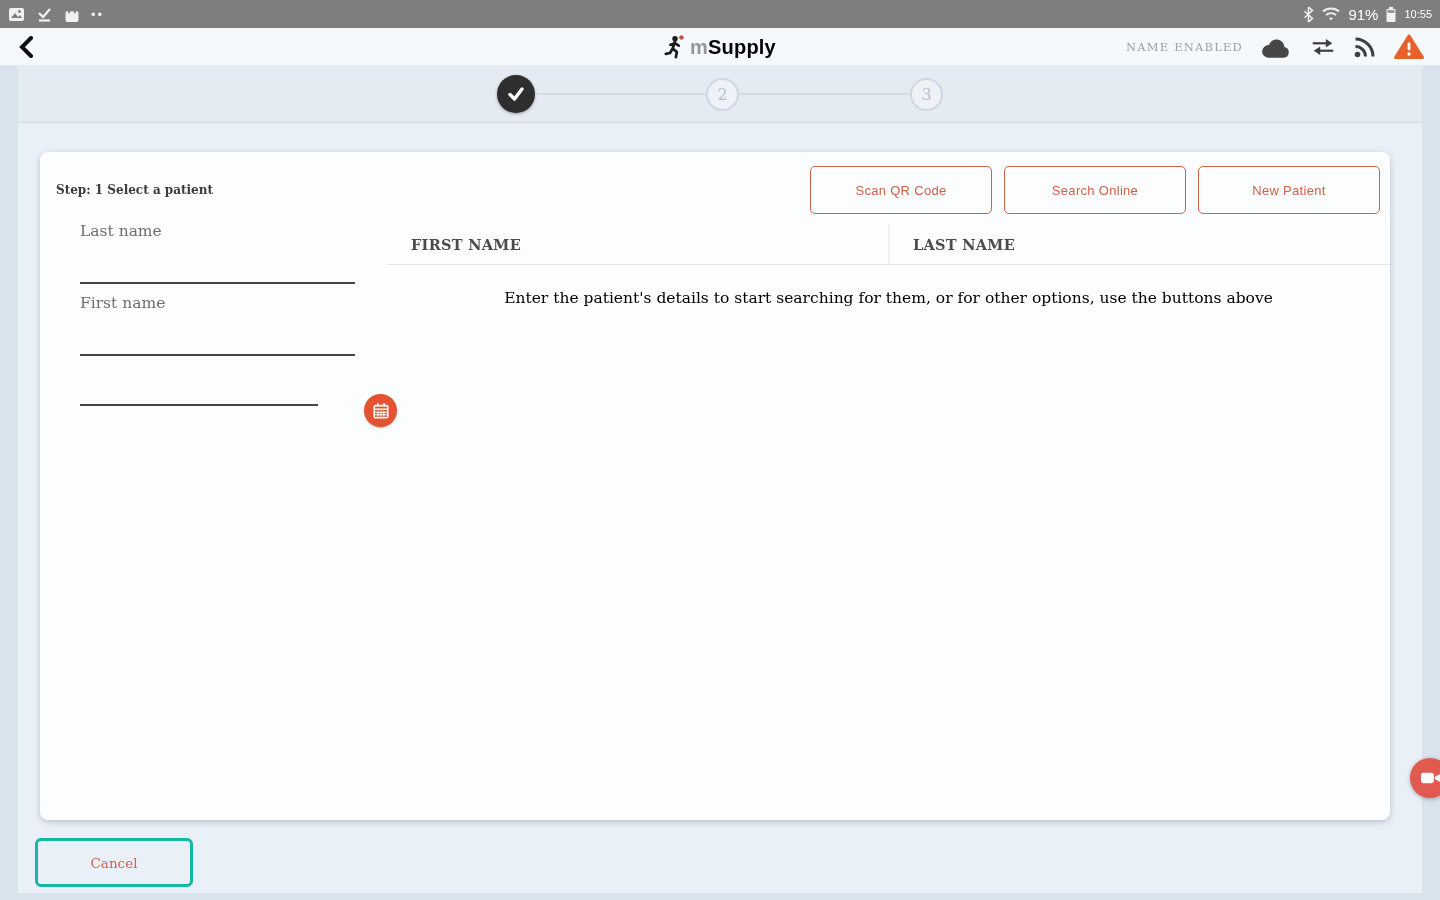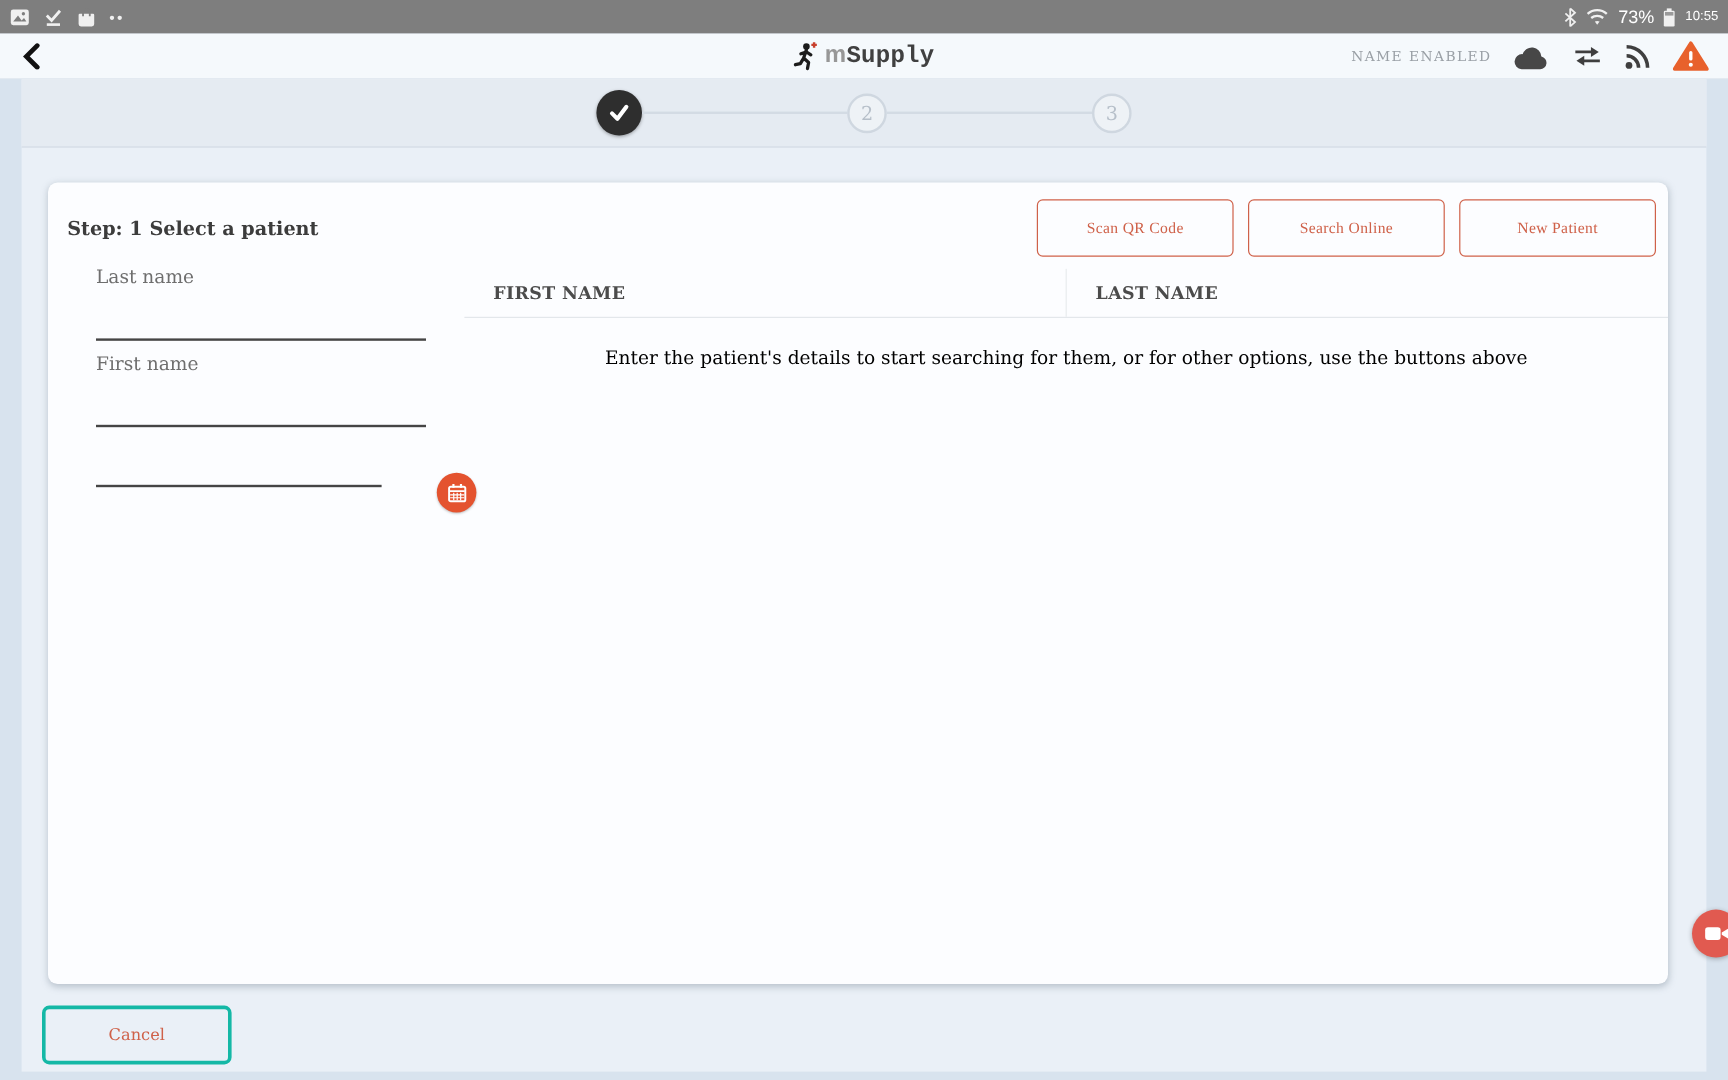--- a/index.html
+++ b/index.html
@@ -19,21 +19,21 @@
 
   
   .app-header{
     position:absolute; top:28px; left:0; width:1440px; height:38px;
     background:#f5f9fc; border-bottom:1px solid #e3eaf1;
   }
   .back-btn{ position:absolute; left:18px; top:5px; width:30px; height:28px; background:none; border:none; cursor:pointer; }
   .brand{ position:absolute; left:0; right:0; top:0; height:38px; display:flex; align-items:center; justify-content:center; gap:4px; }
   .brand-text{ font-family:"Liberation Sans", sans-serif; font-size:20px; font-weight:600; letter-spacing:0.2px; }
   .brand-m{ color:#979797; }
-  .brand-supply{ color:#404040;font-family:Liberation Mono, monospace; }
+  .brand-supply{ color:#000000; }
   .header-right{ position:absolute; right:16px; top:0; height:38px; display:flex; align-items:center; gap:17px; }
   .sync-label{ font-size:11.5px; letter-spacing:1.2px; color:#9aa0a6; }
 
   
   .page{ position:absolute; top:66px; left:0; width:1440px; height:834px; background:#d8e3ee; }
   .inner-panel{ position:absolute; left:18px; right:18px; top:0; bottom:7px; background:#eaf0f7; }
 
   .stepper-band{
     position:absolute; left:0; right:0; top:0; height:57px;
     background:#e5ebf2; border-bottom:1px solid #d2dbe4;
@@ -54,26 +54,26 @@
   
   .card{
     position:absolute; left:22px; top:86px; width:1350px; height:668px;
     background:#fcfdff; border-radius:8px;
     box-shadow:0 2px 6px rgba(110,125,140,0.4);
   }
   .card-header{
     position:absolute; top:0; left:0; right:0; height:76px;
     display:flex; align-items:center;
   }
-  .card-title{ margin-left:16px; font-size:16px; font-weight:600; color:#3c3c3c; }
+  .card-title{ margin-left:16px; font-size:12px; font-weight:600; color:#3c3c3c; }
   .card-actions{ margin-left:auto; margin-right:10px; display:flex; gap:12px; }
   .btn-outline{
-    width:164px; height:48px; background:transparent;
+    width:182px; height:48px; background:transparent;
     border:1px solid #cf6149; border-radius:5px;
-    color:#cf6149; font-family:Liberation Serif, serif; font-size:13px; letter-spacing:0.3px;
+    color:#cf6149; font-family:Liberation Sans, sans-serif; font-size:13px; letter-spacing:0.3px;
     cursor:pointer;
   }
 
   
   .form-col{ position:absolute; left:40px; top:70px; width:275px; }
   .field{ margin-bottom:10px; position:relative; }
   .field-label{ font-size:15.5px; color:#6e6e6e; height:22px; display:block; }
   .field-input{
     display:block; width:100%; height:40px; background:transparent;
     border:none; border-bottom:2px solid #454545; outline:none;
@@ -146,21 +146,21 @@
           <path d="M5.5 1 L5.5 16 M5.5 1 L9.5 4.6 L1.5 11.8 M5.5 16 L9.5 12.4 L1.5 5.2" stroke="#f0f0f0" stroke-width="1.5" fill="none"></path>
         </svg>
     </span>
     <span>
       <svg width="20" height="16" viewBox="0 0 20 16">
           <path d="M2 5.5 a12 12 0 0 1 16 0" stroke="#f0f0f0" stroke-width="2" fill="none"></path>
           <path d="M5 9 a8 8 0 0 1 10 0" stroke="#f0f0f0" stroke-width="2" fill="none"></path>
           <path d="M8 12 a4.5 4.5 0 0 1 4 0 L10 14.6 Z" fill="#f0f0f0"></path>
         </svg>
     </span>
-    <span>73%</span>
+    <span>91%</span>
     <span>
       <svg width="12" height="17" viewBox="0 0 12 17">
           <rect x="4" y="1" width="4" height="2.5" fill="#f0f0f0"></rect>
           <rect x="1.5" y="3" width="9" height="13" rx="1" fill="#f0f0f0"></rect>
           <rect x="2.5" y="4" width="7" height="3" fill="#9a9a9a"></rect>
         </svg>
     </span>
     <span class="sb-time">10:55</span>
   </div>
 </div>

